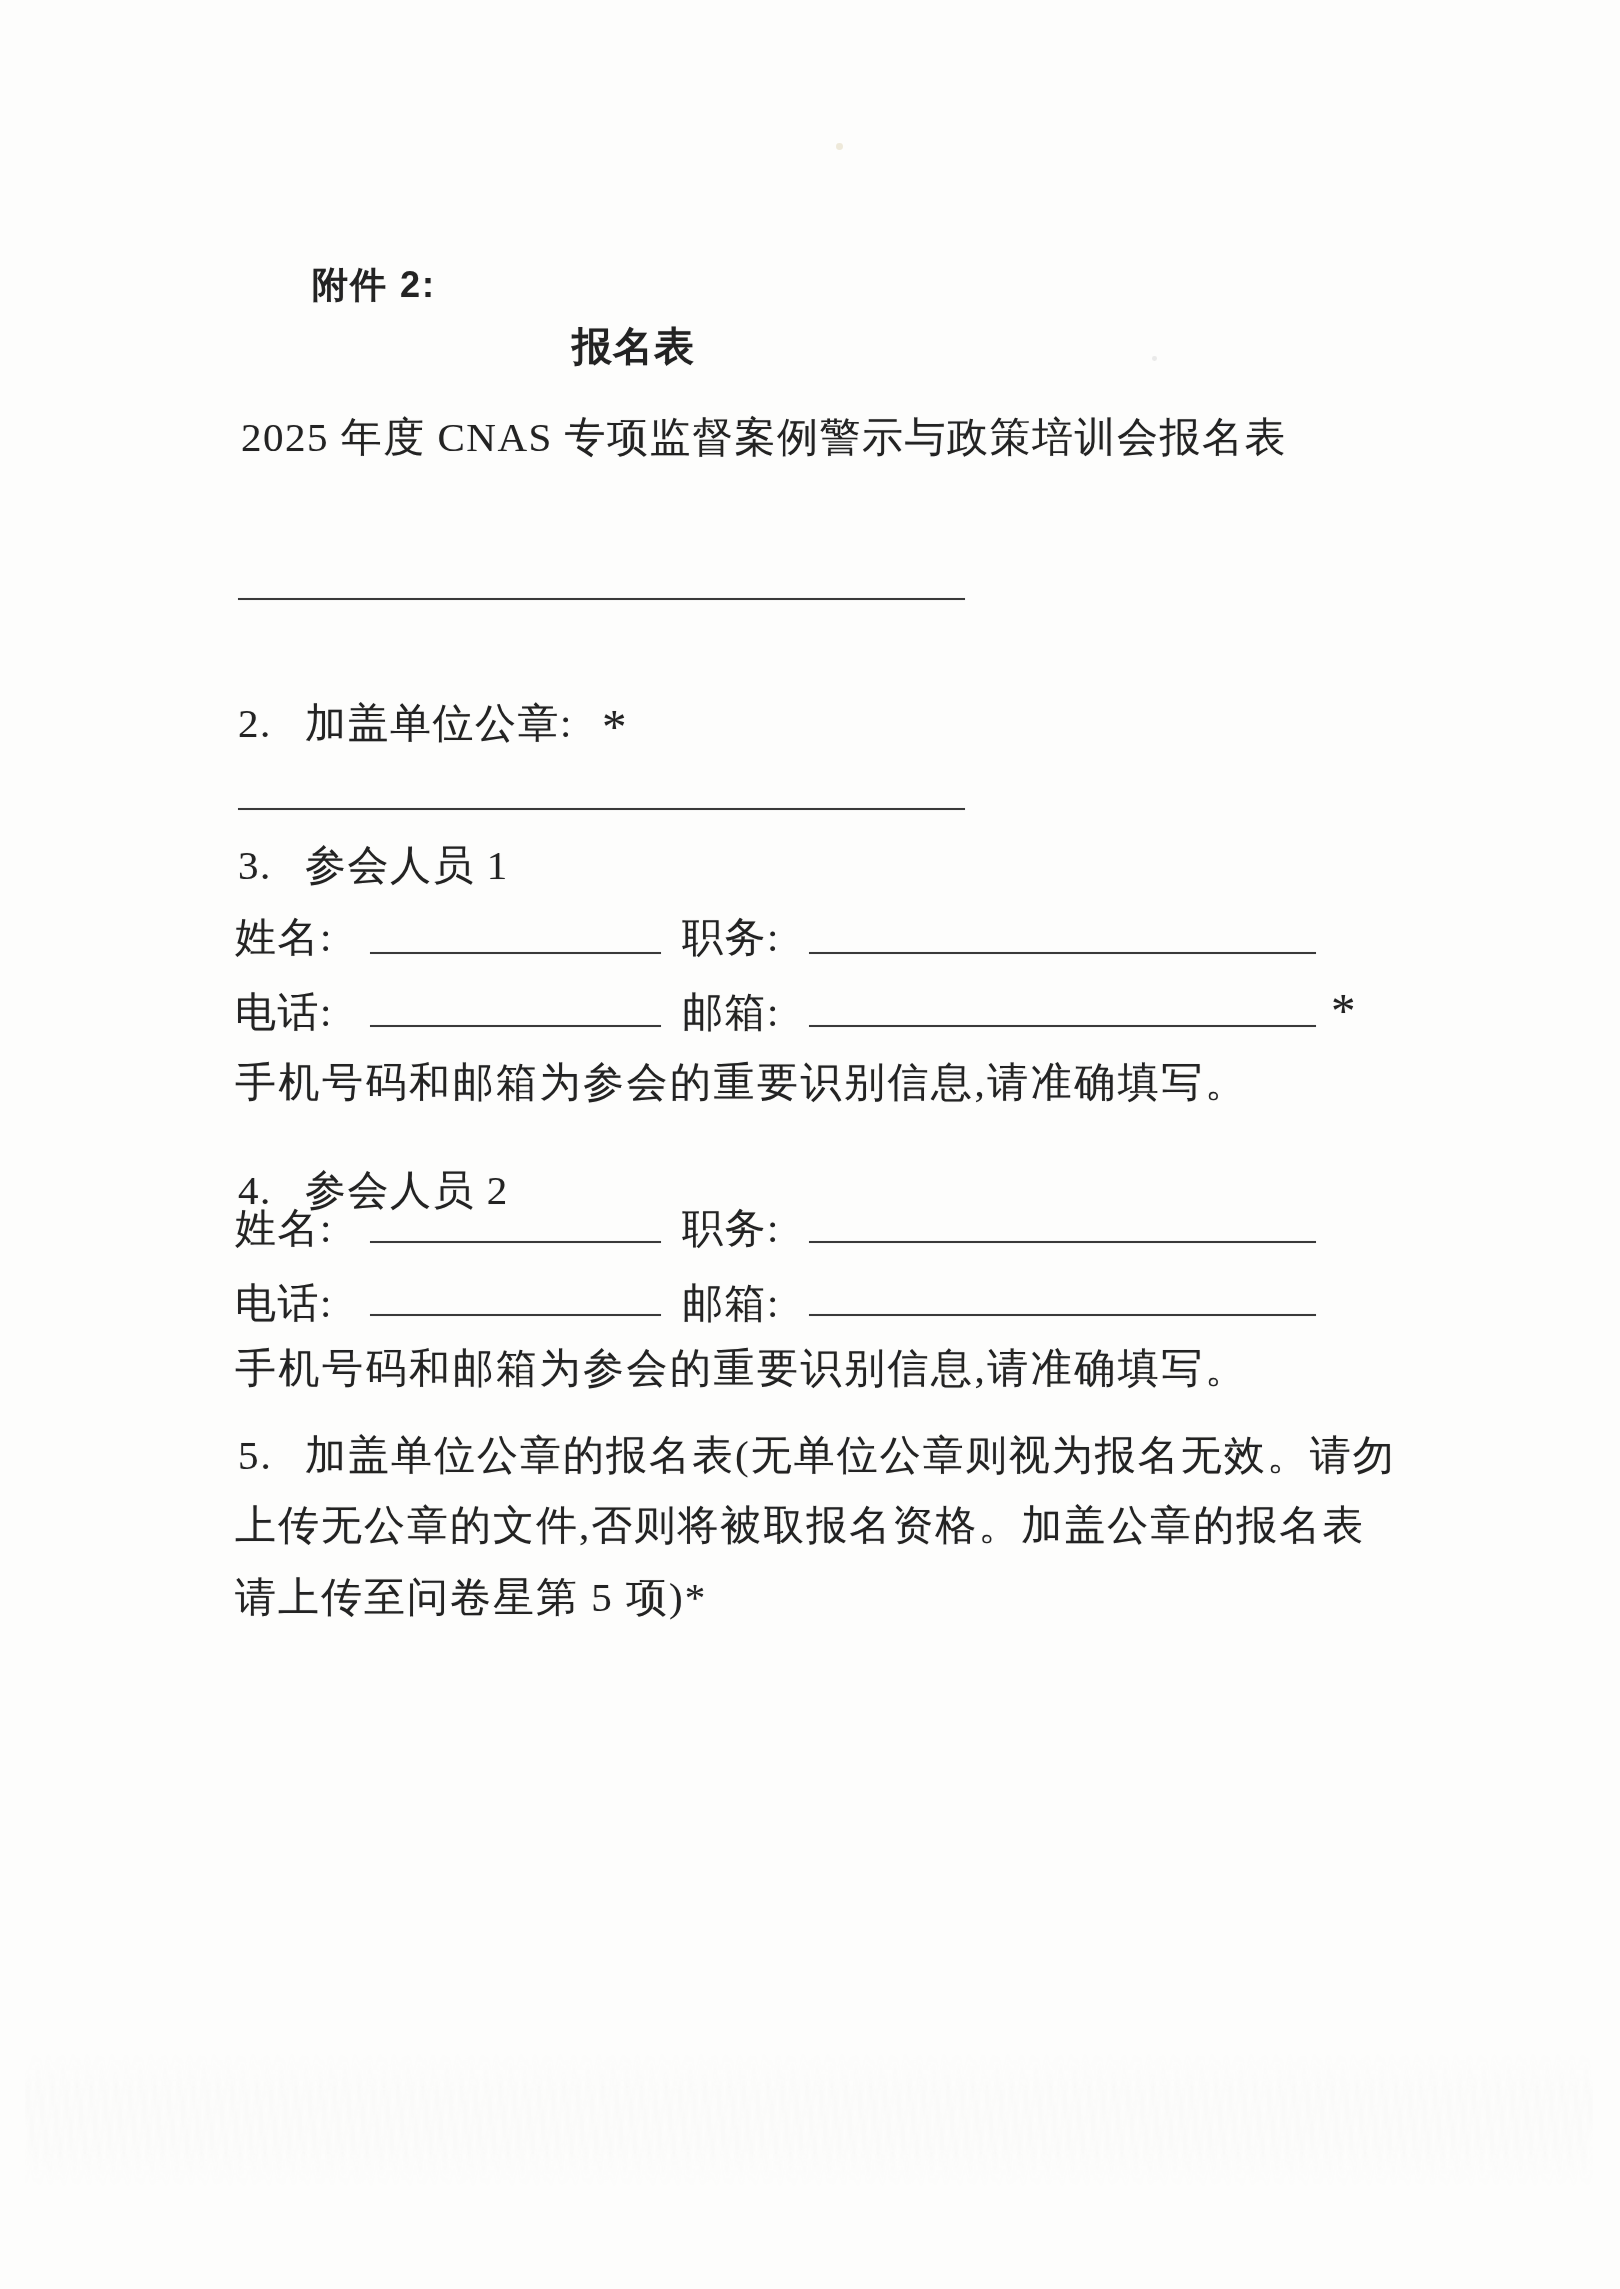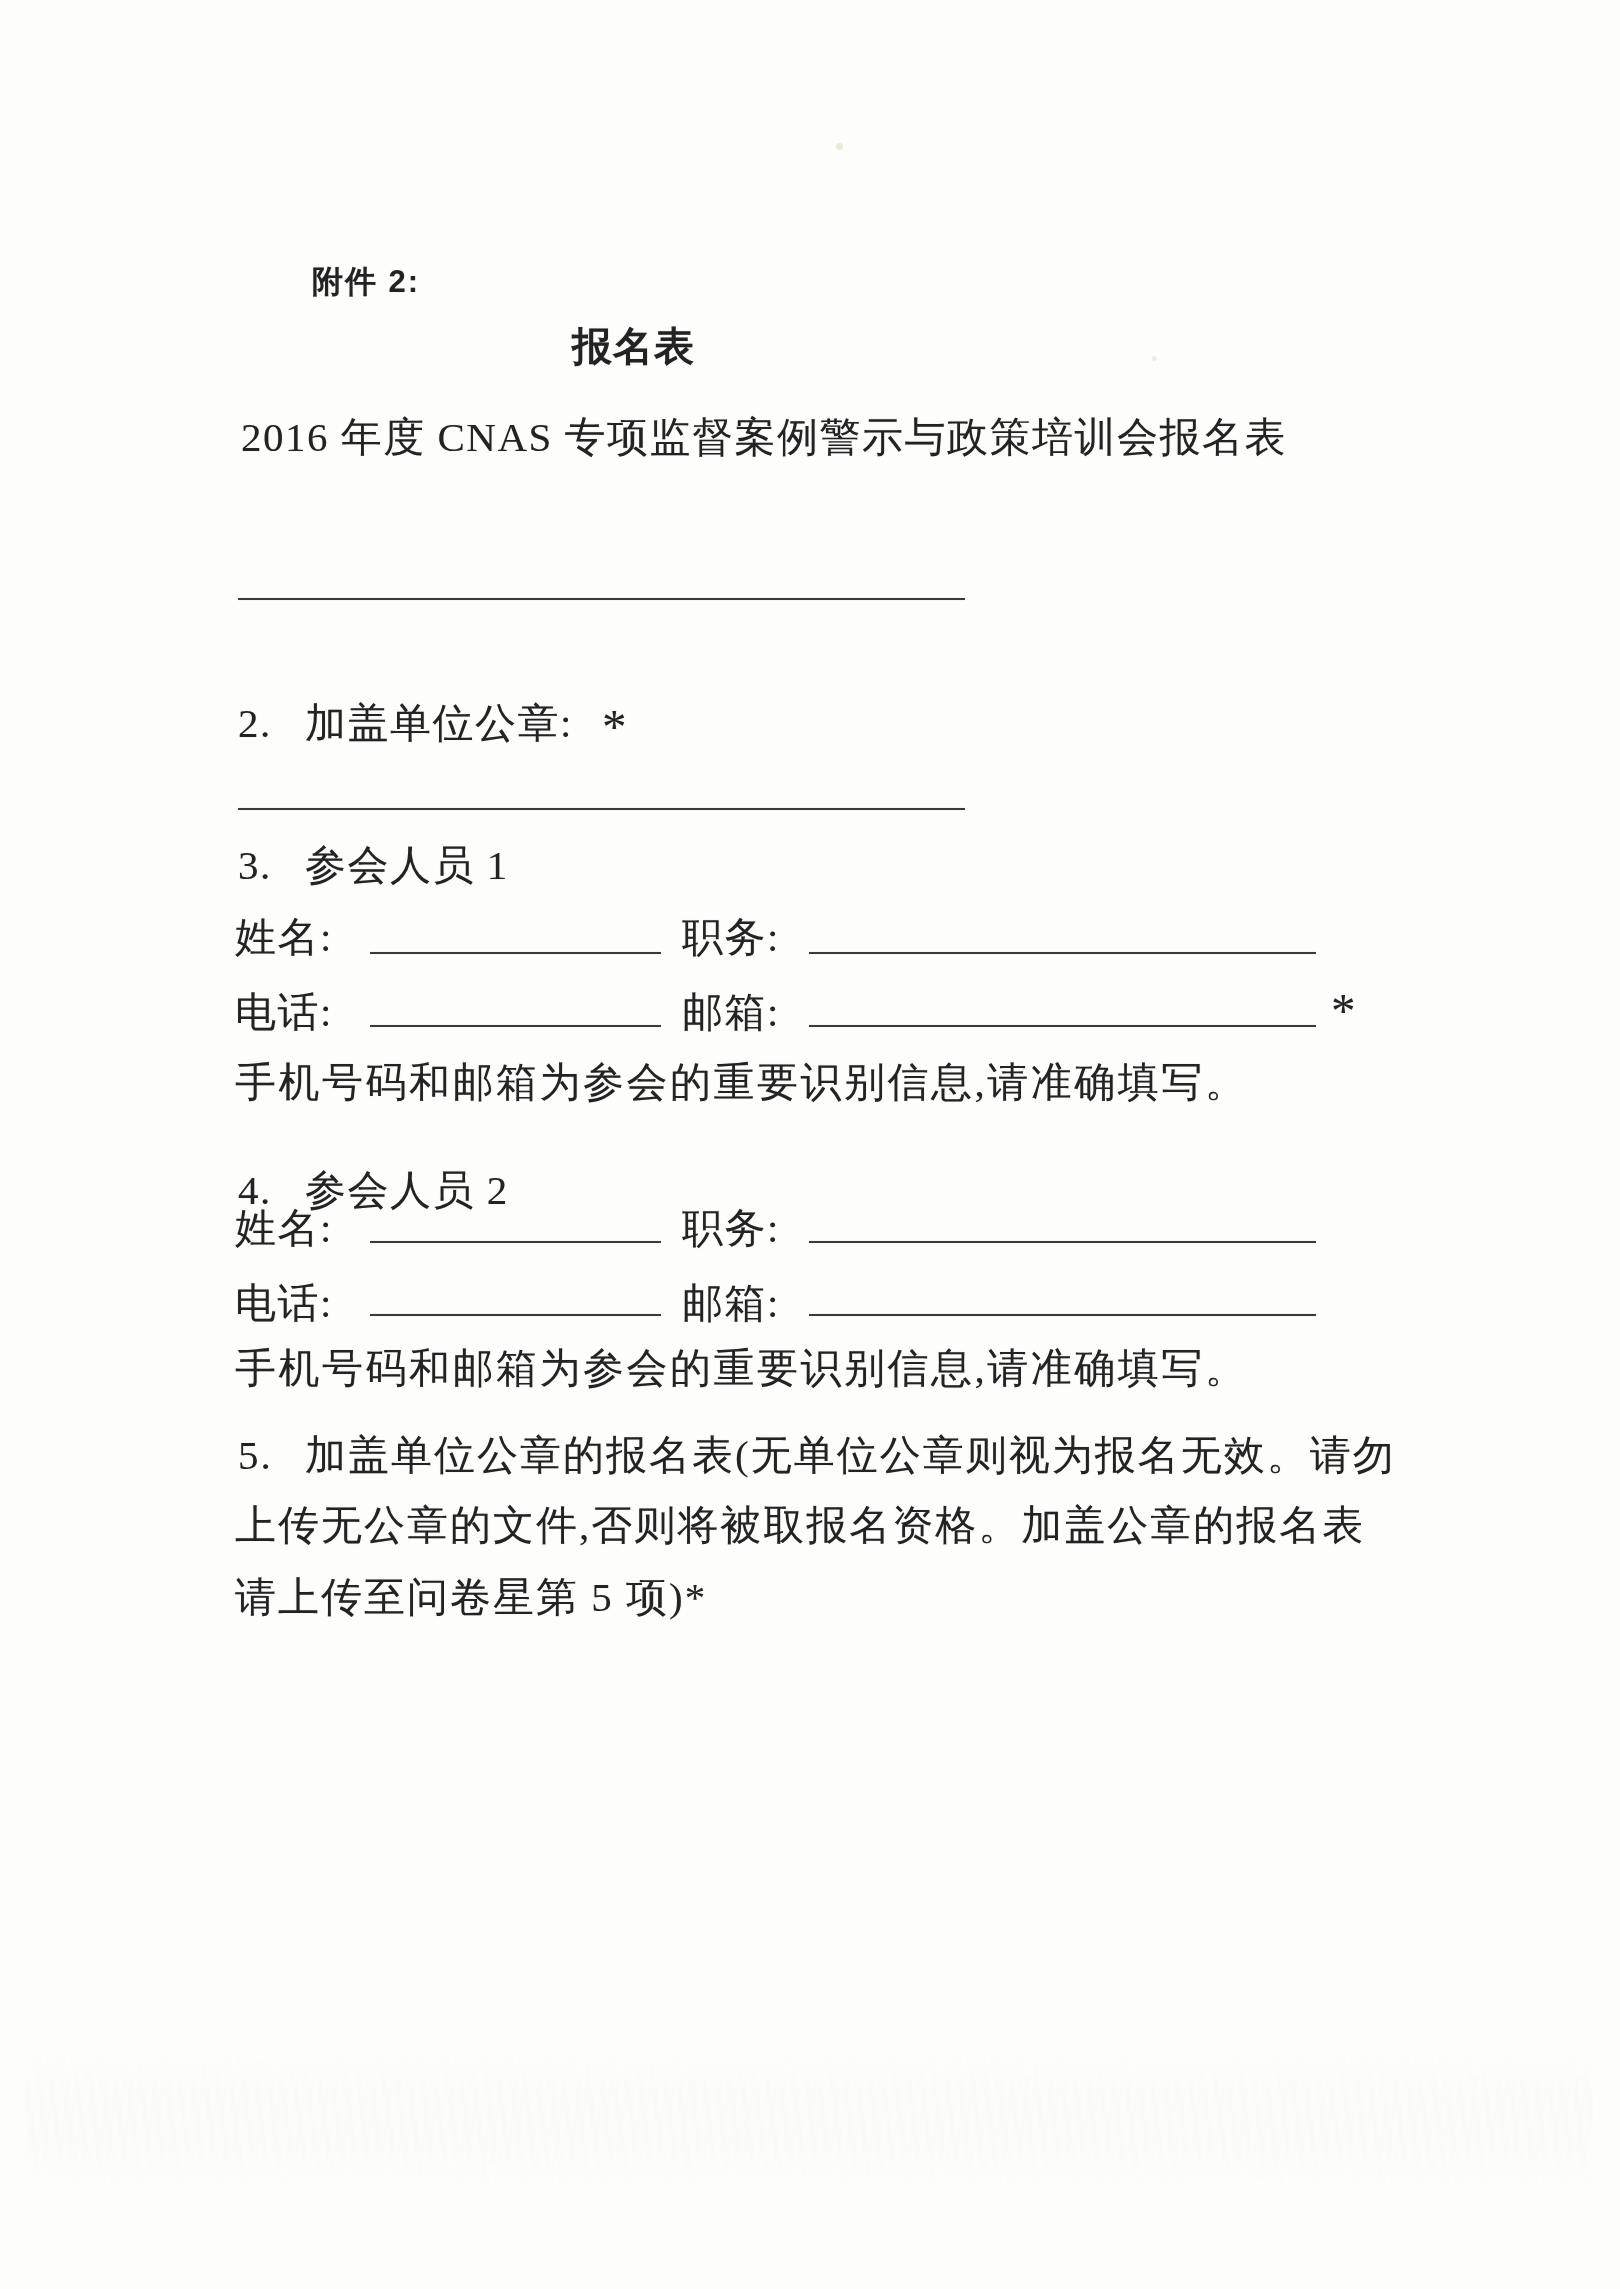--- a/index.html
+++ b/index.html
@@ -19,21 +19,21 @@
     font-size: 41px;
     line-height: 1.2;
     letter-spacing: 1.5px;
     white-space: nowrap;
     color: #232323;
     text-shadow: 0 0 1px rgba(40,40,40,0.25);
   }
   .attachment {
     left: 312px; top: 263px;
     font-family: "Liberation Sans", "DejaVu Sans", sans-serif;
-    font-size: 31px; font-weight: 600; letter-spacing: 2px;
+    font-size: 36px; font-weight: 600; letter-spacing: 2px;
   }
   .doc-title {
     left: 572px; top: 322px;
     font-family: "Liberation Sans", "DejaVu Sans", sans-serif;
     font-size: 40px; font-weight: 700; letter-spacing: 1px;
     margin: 0;
   }
   .subtitle { left: 241px; top: 413px; }
   .num {
     display: inline-block;
@@ -82,21 +82,21 @@
     border-radius: 50%;
   }
 </style>
 </head>
 <body>
 
 <div class="page">
 
   <div class="tline attachment">附件 2:</div>
   <h1 class="tline doc-title">报名表</h1>
-  <div class="tline subtitle">2016 年度 CNAS 专项监督案例警示与政策培训会报名表</div>
+  <div class="tline subtitle">2025 年度 CNAS 专项监督案例警示与政策培训会报名表</div>
 
   <div class="blank-line" style="left:238px; top:598px; width:727px;"></div>
 
   <div class="tline" style="left:238px; top:698px;">
     <span class="num">2.</span><span>加盖单位公章:</span><span class="star">*</span>
   </div>
   <div class="blank-line" style="left:238px; top:808px; width:727px;"></div>
 
   <div class="tline" style="left:238px; top:841px;">
     <span class="num">3.</span><span>参会人员 1</span>

